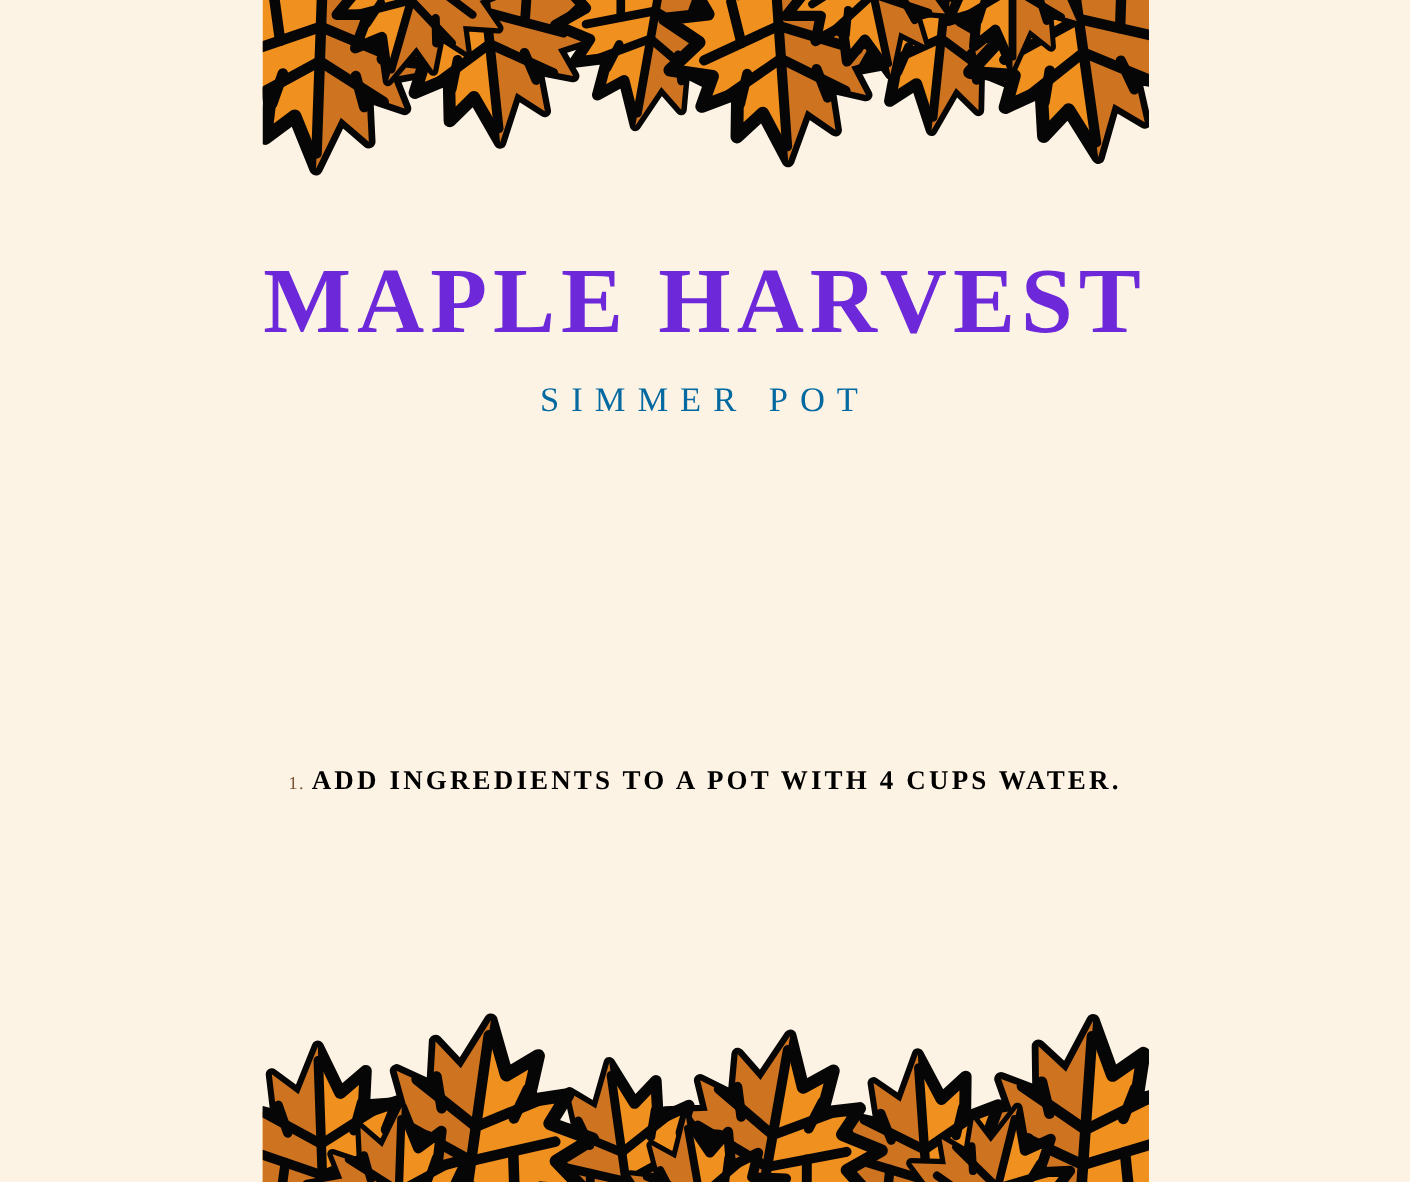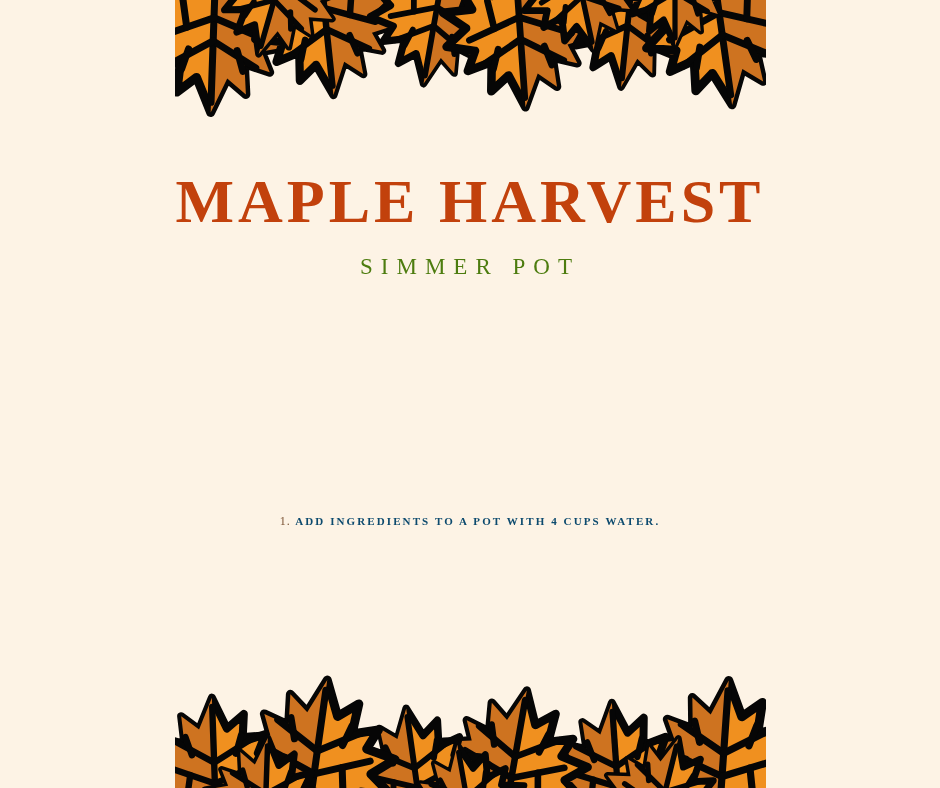--- a/index.html
+++ b/index.html
@@ -48,31 +48,31 @@
     top: 170px;
     left: 0;
     width: 940px;
     text-align: center;
   }
   #poster-title {
     font-family: "Liberation Serif", serif;
     font-size: 62px;
     font-weight: 700;
     letter-spacing: 4px;
-    color: #c2410c;
+    color: #6d28d9;
     line-height: 1.0;
     margin: 0;
     white-space: nowrap;
   }
   #poster-subtitle {
     font-family: "Liberation Serif", serif;
     font-size: 23px;
     font-weight: 400;
     letter-spacing: 8px;
-    color: #4d7c0f;
+    color: #0369a1;
     margin: 22px 0 0 0;
     white-space: nowrap;
   }
 
   
   #ingredients-list {
     position: absolute;
     top: 348px;
     left: 0;
     width: 940px;
@@ -123,24 +123,24 @@
   }
   .instruction-number {
     font-family: "Liberation Serif", serif;
     font-size: 12px;
     font-weight: 400;
     letter-spacing: 1px;
     color: #7a5233;
   }
   .instruction-text {
     font-family: "Liberation Serif", serif;
-    font-size: 11px;
+    font-size: 18px;
     font-weight: 700;
     letter-spacing: 2.1px;
-    color: #0c4a6e;
+    color: #000000;
   }
 </style>
 </head>
 <body>
 
 <div id="poster" style="background: rgb(253, 243, 229);">
 
   <div class="leaf-band" id="leaf-band-top">
     <svg viewBox="0 0 591 190" width="591" height="190" xmlns="http://www.w3.org/2000/svg">
       <defs>

